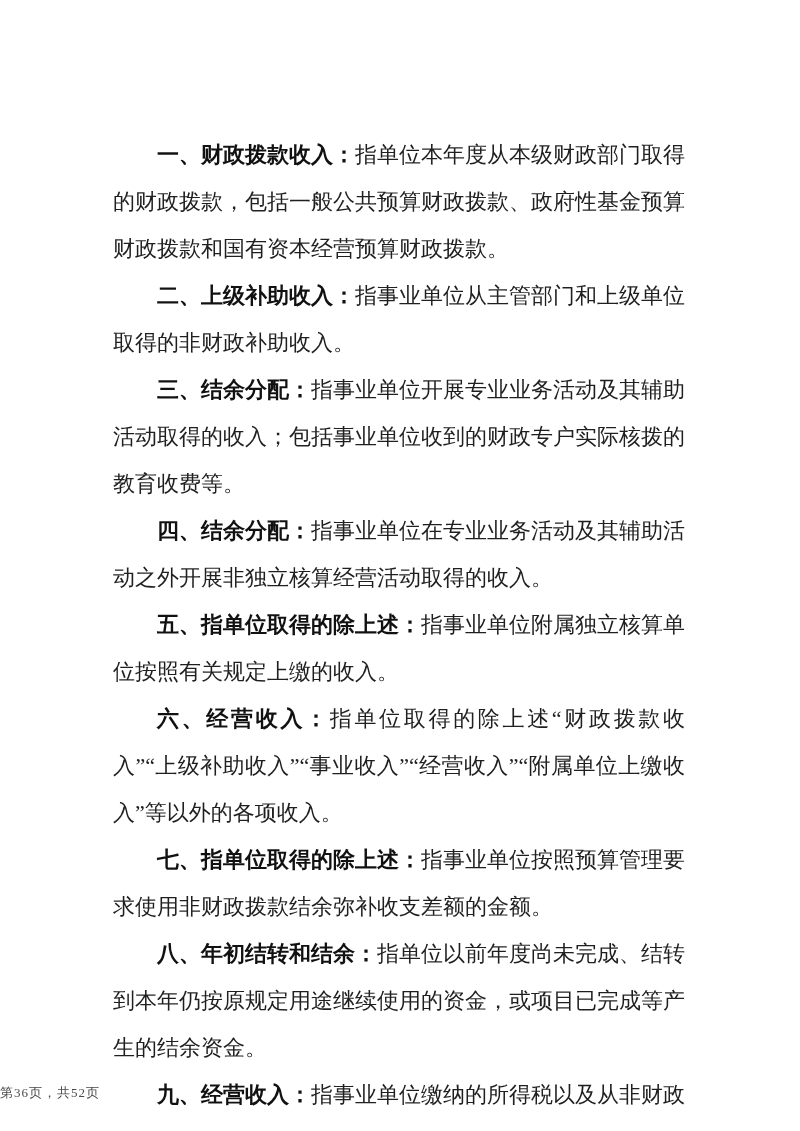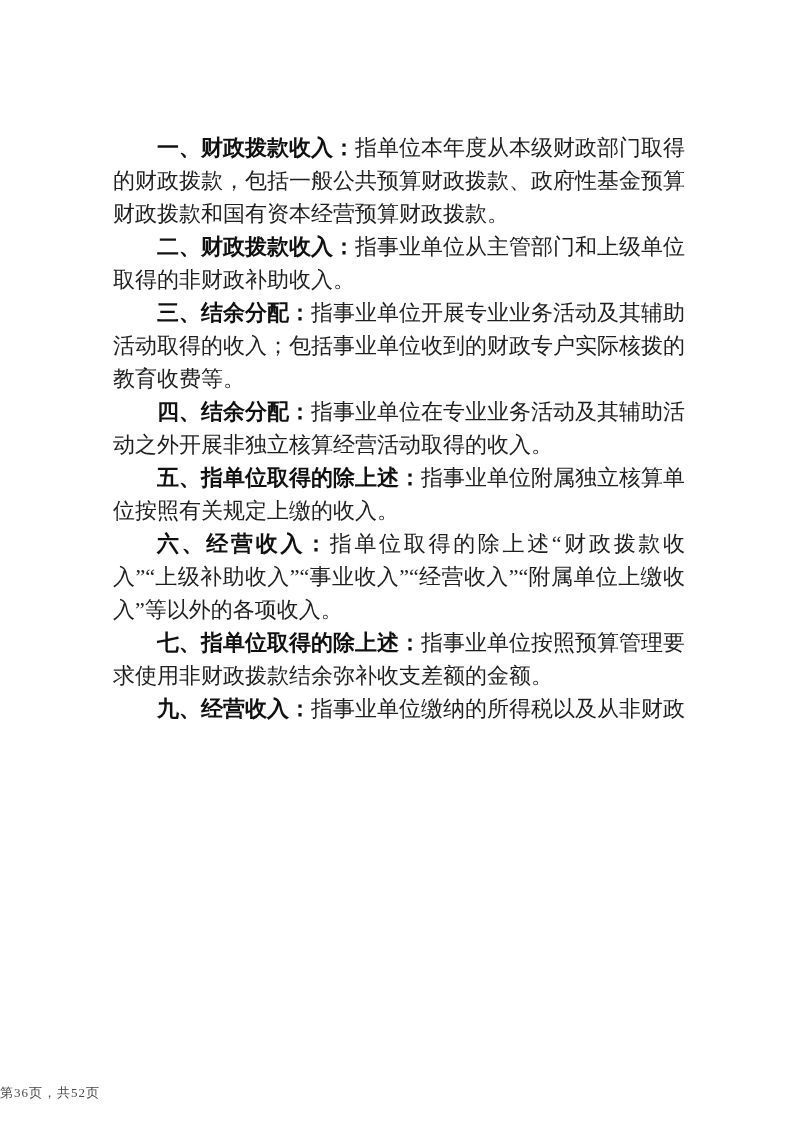--- a/index.html
+++ b/index.html
@@ -14,21 +14,21 @@
     background: #ffffff;
     overflow: hidden;
     font-family: "Liberation Serif", "DejaVu Serif", serif;
   }
   .content {
     position: absolute;
     left: 113px;
     top: 131px;
     width: 572px;
     font-size: 22px;
-    line-height: 33px;
+    line-height: 47px;
     color: #1f1f1f;
     text-align: justify;
     text-justify: inter-character;
   }
   .content p.para {
     margin: 0;
     padding: 0;
     text-indent: 44px;
   }
   .para-heading {
@@ -51,31 +51,32 @@
   }
 </style>
 </head>
 <body>
 
 <div class="page">
   <div class="content">
 
     <p class="para"><span class="para-heading">一、财政拨款收入：</span><span class="para-body">指单位本年度从本级财政部门取得的财政拨款，包括一般公共预算财政拨款、政府性基金预算财政拨款和国有资本经营预算财政拨款。</span></p>
 
-    <p class="para"><span class="para-heading">二、财政拨款收入：</span><span class="para-body">指事业单位从主管部门和上级单位取得的非财政补助收入。</span></p>
+    <p class="para"><span class="para-heading">二、上级补助收入：</span><span class="para-body">指事业单位从主管部门和上级单位取得的非财政补助收入。</span></p>
 
     <p class="para"><span class="para-heading">三、结余分配：</span><span class="para-body">指事业单位开展专业业务活动及其辅助活动取得的收入；包括事业单位收到的财政专户实际核拨的教育收费等。</span></p>
 
     <p class="para"><span class="para-heading">四、结余分配：</span><span class="para-body">指事业单位在专业业务活动及其辅助活动之外开展非独立核算经营活动取得的收入。</span></p>
 
     <p class="para"><span class="para-heading">五、指单位取得的除上述：</span><span class="para-body">指事业单位附属独立核算单位按照有关规定上缴的收入。</span></p>
 
     <p class="para"><span class="para-heading">六、经营收入：</span><span class="para-body">指单位取得的除上述“财政拨款收入”“上级补助收入”“事业收入”“经营收入”“附属单位上缴收入”等以外的各项收入。</span></p>
 
     <p class="para"><span class="para-heading">七、指单位取得的除上述：</span><span class="para-body">指事业单位按照预算管理要求使用非财政拨款结余弥补收支差额的金额。</span></p>
 
+    <p class="para"><span class="para-heading">八、年初结转和结余：</span><span class="para-body">指单位以前年度尚未完成、结转到本年仍按原规定用途继续使用的资金，或项目已完成等产生的结余资金。</span></p>
 
     <p class="para"><span class="para-heading">九、经营收入：</span><span class="para-body">指事业单位缴纳的所得税以及从非财政</span></p>
 
   </div>
 
   <div class="footer">第36页，共52页</div>
 </div>
 
 </body></html>

